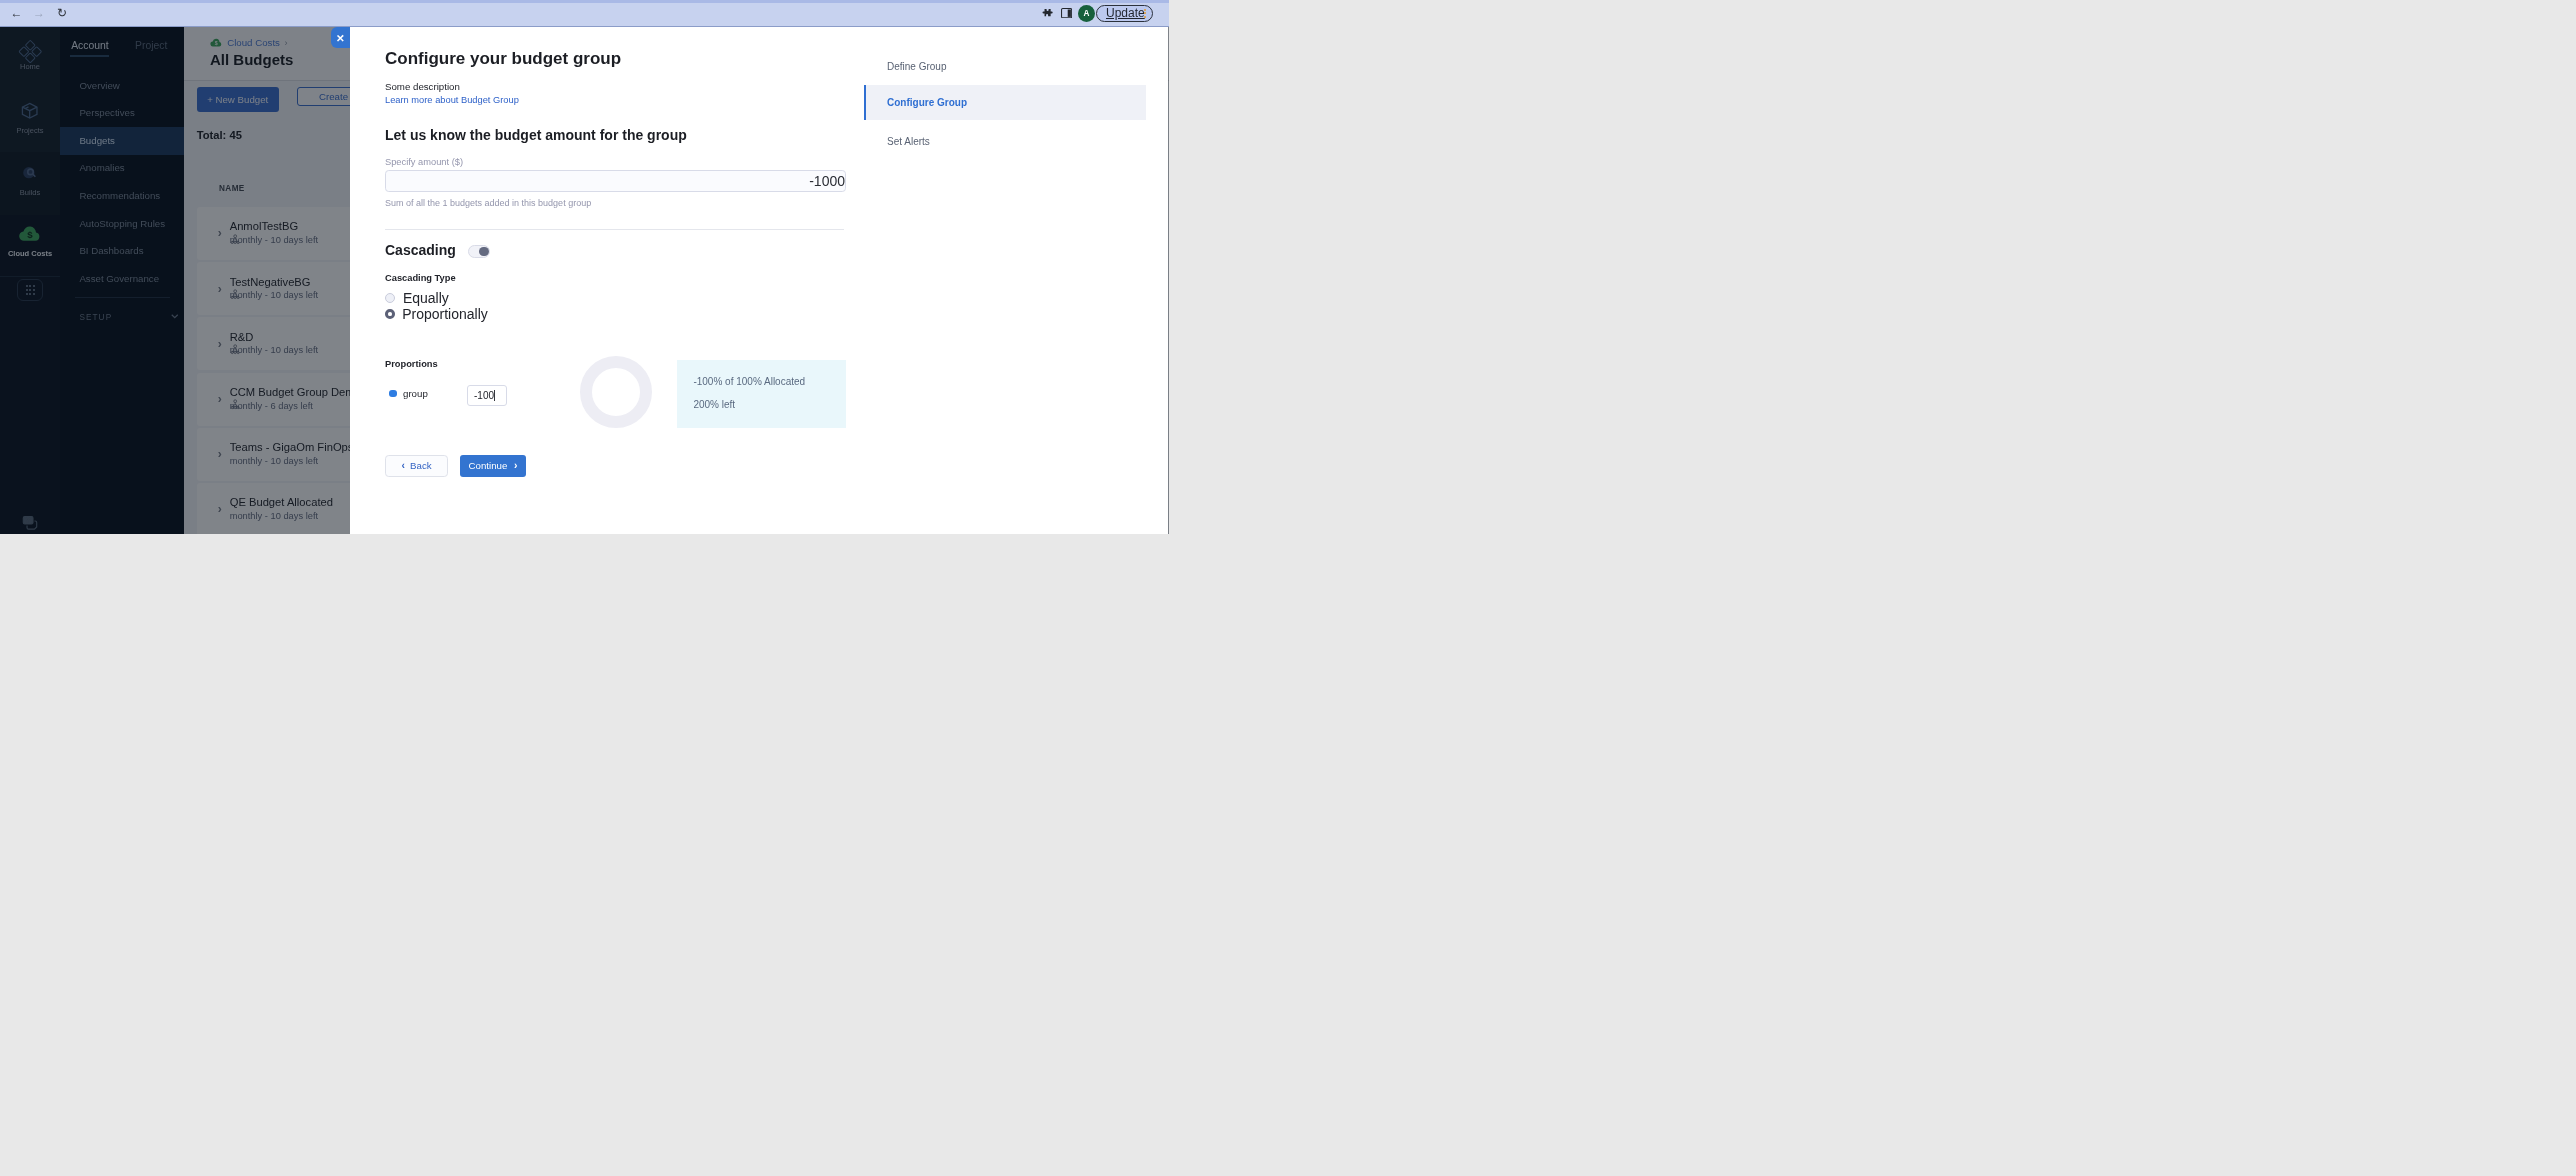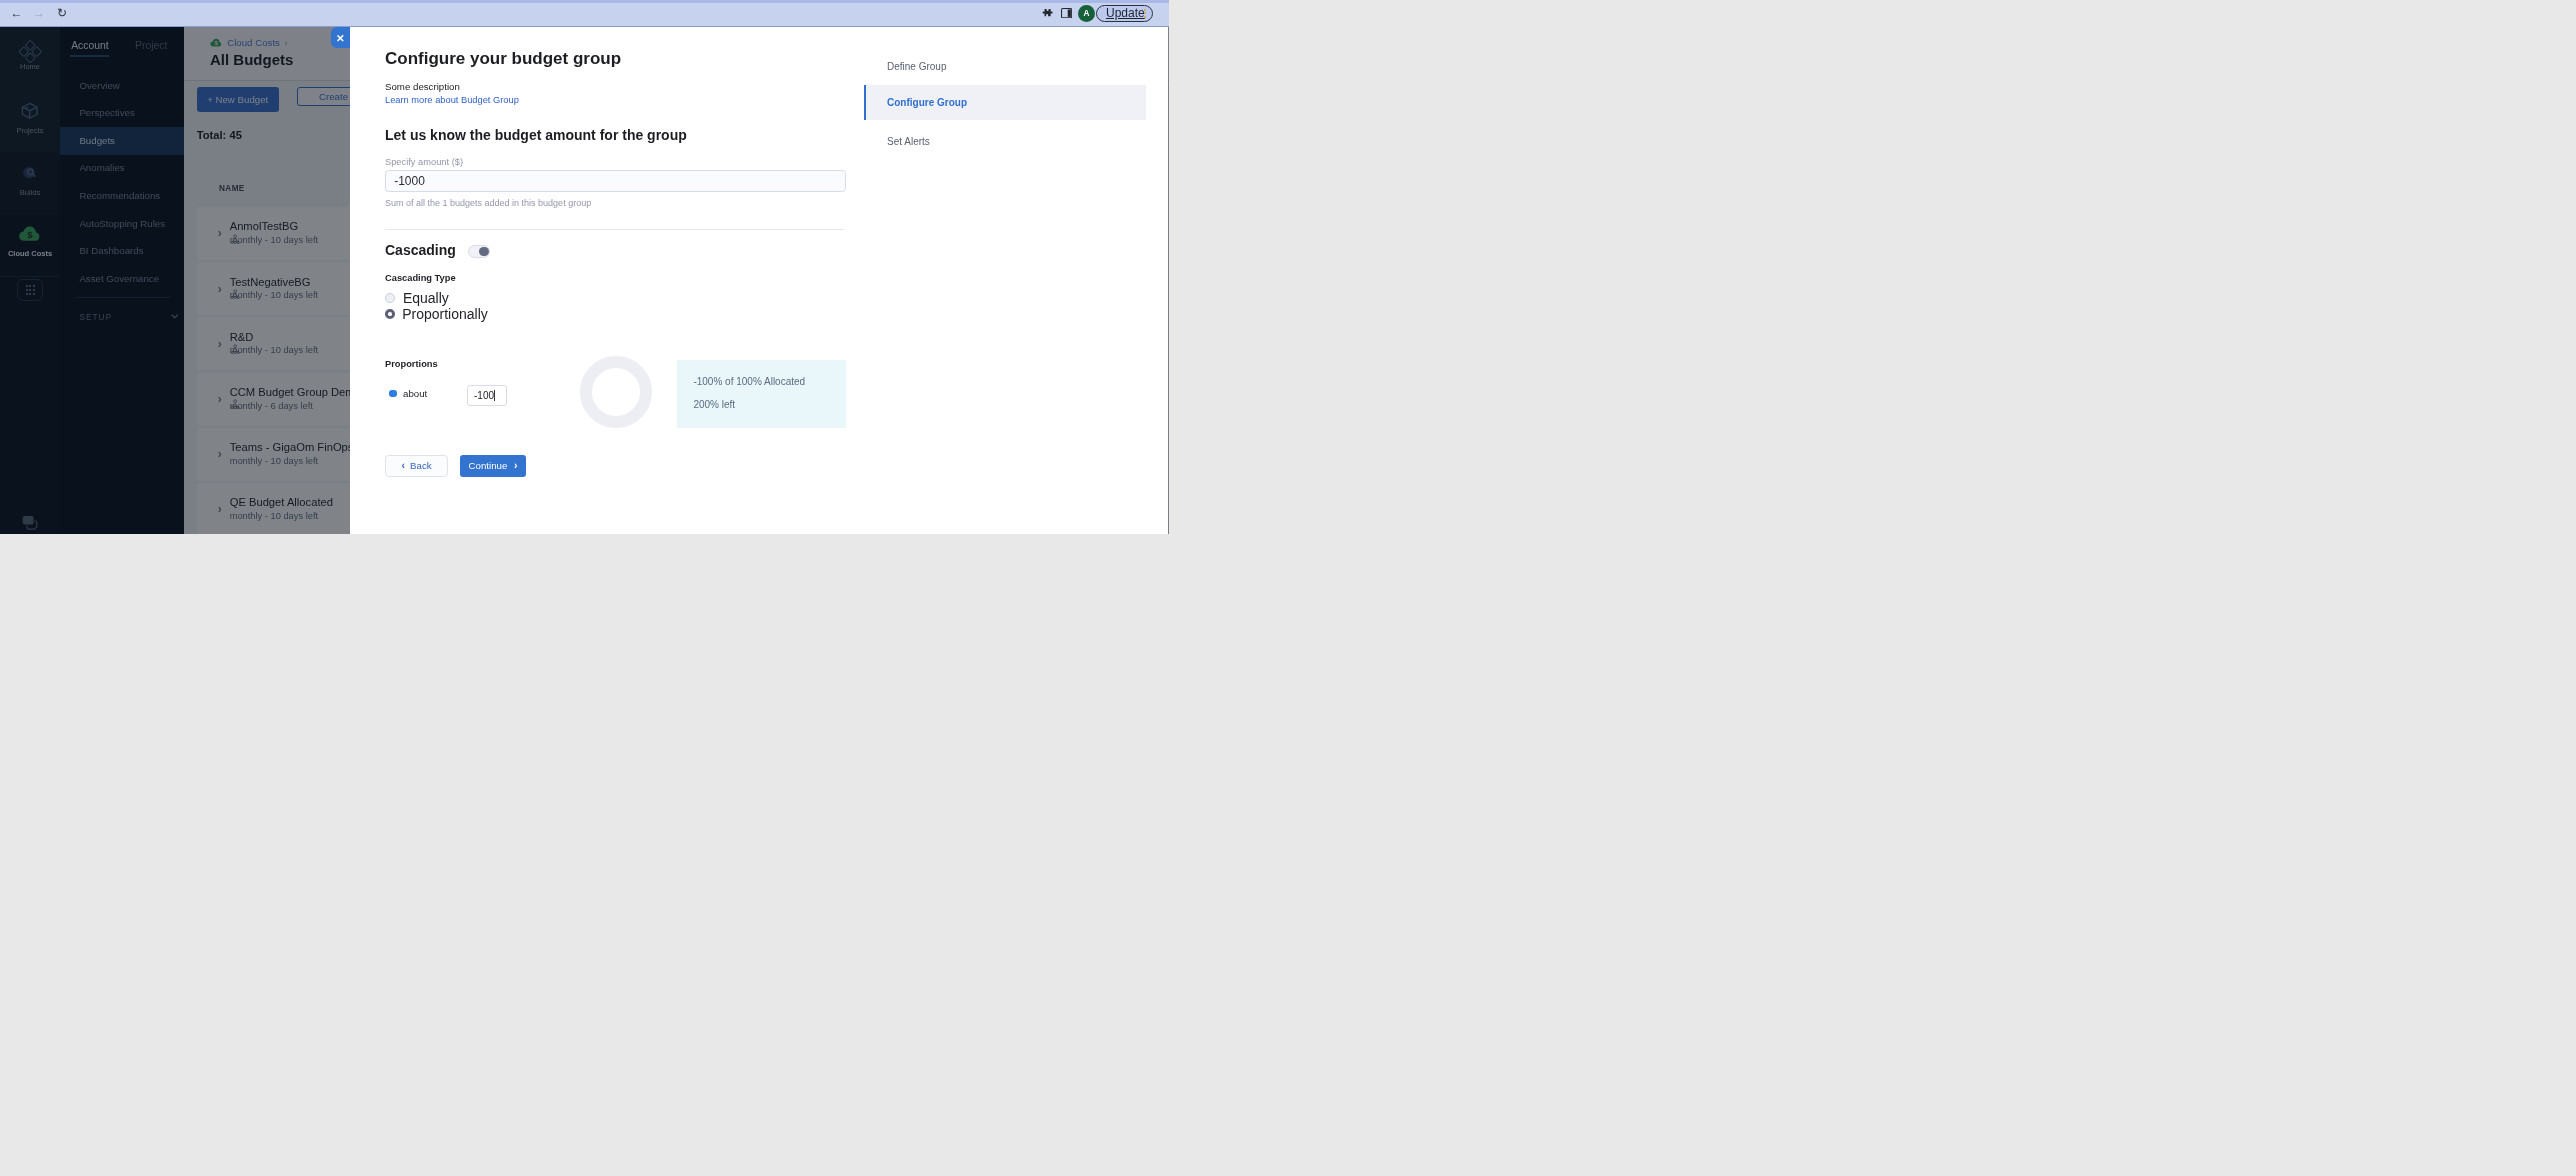--- a/index.html
+++ b/index.html
@@ -99,21 +99,21 @@
                  background:#3374d0; border-radius:6px 0 0 6px; color:#fff; font-size:10.4px;
                  font-weight:bold; display:flex; align-items:center; justify-content:center;
                  cursor:pointer; z-index:11; }
   #m-title { position:absolute; left:35px; top:22.4px; font-size:17px; font-weight:bold; color:#1c1e24; }
   #m-desc { position:absolute; left:35px; top:54px; font-size:9.7px; color:#23252c; }
   #m-link { position:absolute; left:35px; top:68px; font-size:9.3px; color:#2f62c9; cursor:pointer; }
   #m-amount-heading { position:absolute; left:35px; top:100px; font-size:14px; font-weight:bold; color:#1c1e24; }
   #m-amount-label { position:absolute; left:35px; top:130px; font-size:9.3px; color:#9496ad; }
   #m-amount-input { position:absolute; left:35px; top:143px; width:461px; height:22.4px;
                     background:#fafbfe; border:0.7px solid #d8dbe8; border-radius:3.7px;
-                    font-size:12px; color:#2a2d34; line-height:21px; padding-left:8.2px; cursor:text; }
+                    font-size:14px; color:#2a2d34; line-height:21px; padding-left:8.2px; cursor:text;text-align:right; }
   #m-amount-helper { position:absolute; left:35px; top:171px; font-size:9px; color:#9496ad; }
   #m-divider { position:absolute; left:35px; top:202px; width:459px; height:0.7px; background:#e4e6ec; }
   #m-cascading-heading { position:absolute; left:35px; top:215px; font-size:14px; font-weight:bold; color:#1c1e24; }
   #m-toggle { position:absolute; left:118px; top:218px; width:22.4px; height:12.7px;
               background:#f1f2f8; border:0.7px solid #d9dbe7; border-radius:6.7px; cursor:pointer; }
   #m-toggle i { position:absolute; right:0.7px; top:0.7px; width:9.7px; height:9.7px; border-radius:50%; background:#646a80; }
   #m-casctype-label { position:absolute; left:35px; top:246px; font-size:9.3px; font-weight:bold; color:#23252c; }
   .radio-row { position:absolute; left:35px; height:12px; display:flex; align-items:center; gap:7.5px; cursor:pointer; }
   #radio-equally { top:265px; }
   #radio-proportionally { top:281px; }
@@ -387,21 +387,21 @@
         <span class="radio"></span>
         <span class="radio-label">Equally</span>
       </div>
       <div class="radio-row" id="radio-proportionally">
         <span class="radio sel"></span>
         <span class="radio-label">Proportionally</span>
       </div>
 
       <div id="m-prop-heading">Proportions</div>
       <span id="prop-dot"></span>
-      <div id="prop-name">about</div>
+      <div id="prop-name">group</div>
       <div id="prop-input"><span class="val">-100</span><span class="caret"></span></div>
 
       <div id="donut"></div>
       <div id="alloc-box">
         <div id="alloc-line1">-100% of 100% Allocated</div>
         <div id="alloc-line2">200% left</div>
       </div>
 
       <div id="btn-back">
         <span class="btn-chev">‹</span>

